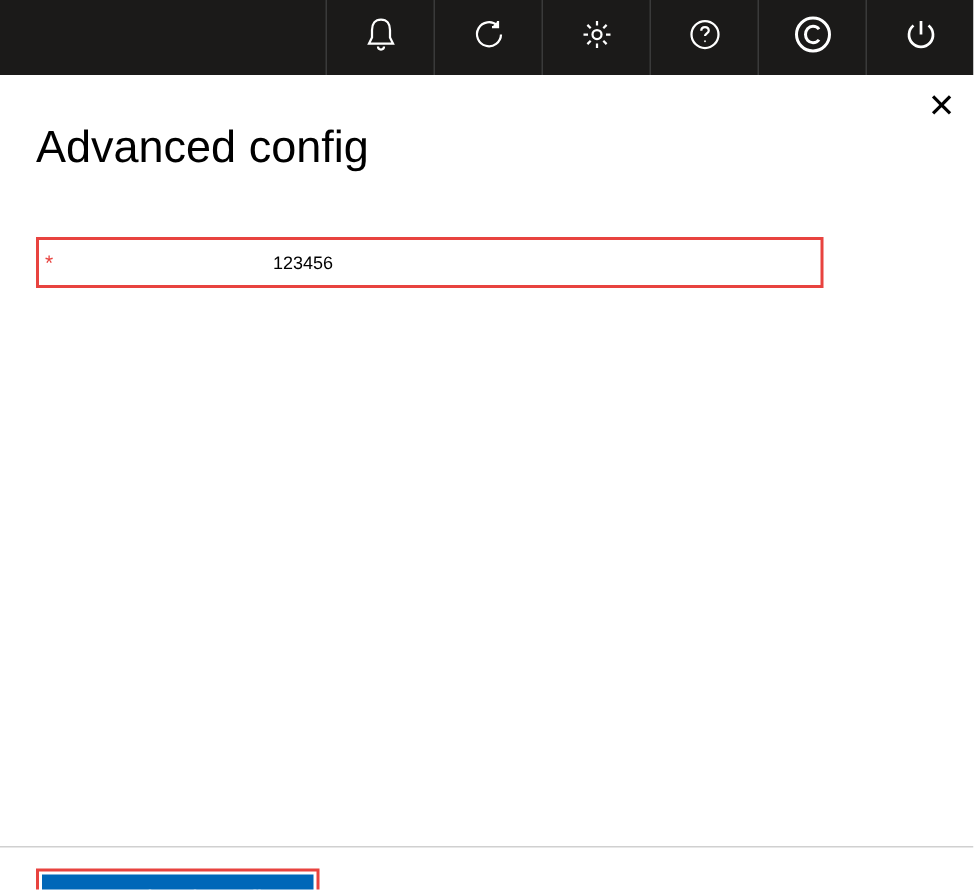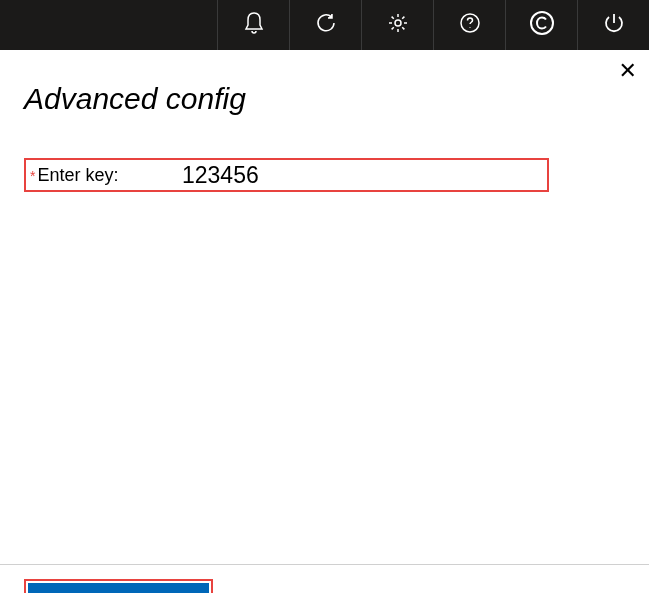--- a/index.html
+++ b/index.html
@@ -47,21 +47,20 @@
       font-weight: 400;
     }
     .main-content {
       padding: 24px 24px 0 24px;
     }
     .page-title {
       font-size: 30px;
       font-weight: 400;
       margin-top: 8px;
       margin-bottom: 42px;
-      font-style: italic;
     }
     .description {
       font-size: 18px;
       line-height: 1.5;
       margin-bottom: 48px;
       color: #111;
     }
     .field-row {
       display: flex;
       align-items: center;
@@ -77,21 +76,21 @@
       font-size: 18px;
     }
     .req-star {
       color: #e8433f;
       font-size: 14px;
       margin-right: 2px;
     }
     .field-input {
       border: none;
       outline: none;
-      font-size: 23px;
+      font-size: 12px;
       font-family: "Segoe UI", sans-serif;
       width: 340px;
       height: 24px;
       padding: 0;
     }
     .footer {
       position: absolute;
       top: 514px;
       left: 0;
       right: 0;
@@ -174,21 +173,20 @@
     <span>✕</span>
   </div>
 
   <div class="main-content">
     <h1 class="page-title">Advanced config</h1>
 
 
     <div class="field-row">
       <div class="field-label-wrap">
         <span class="req-star">*</span>
-        <span>Enter key:</span>
       </div>
       <input class="field-input" type="text" value="123456" style="">
     </div>
   </div>
 
   <div class="footer">
     <div class="download-btn-wrap">
       <button class="download-btn">Download config</button>
     </div>
   </div>

